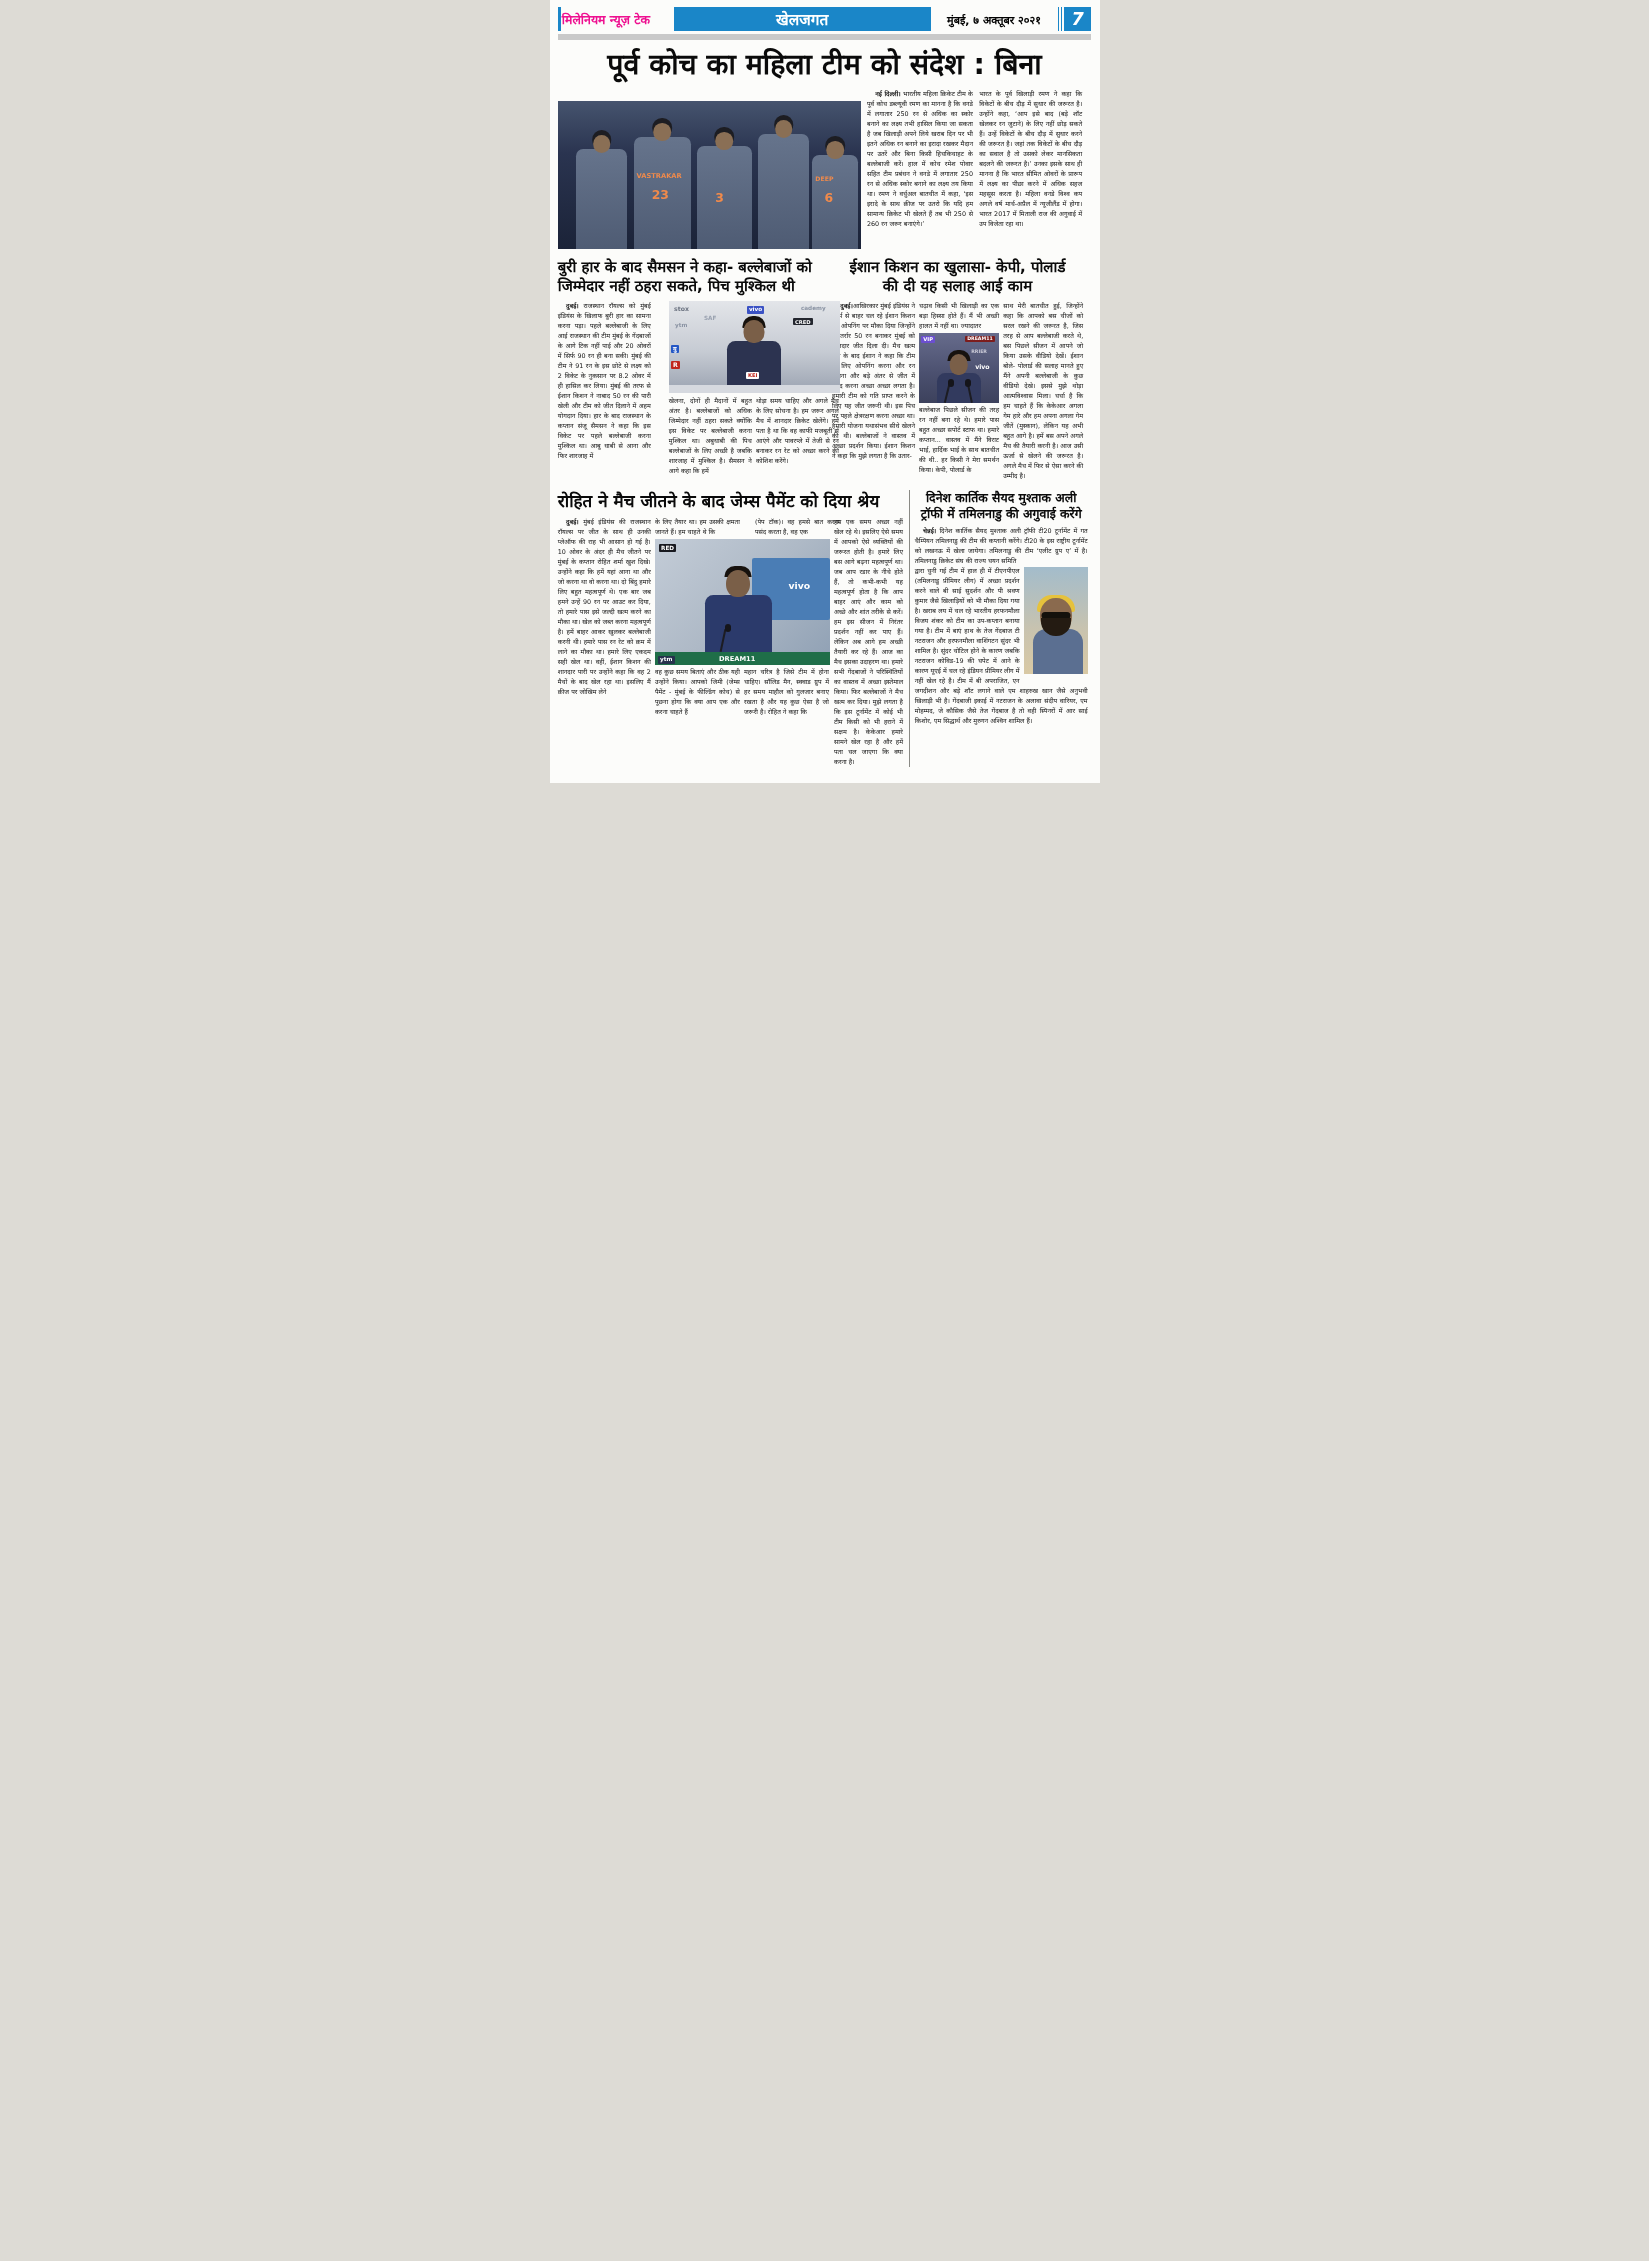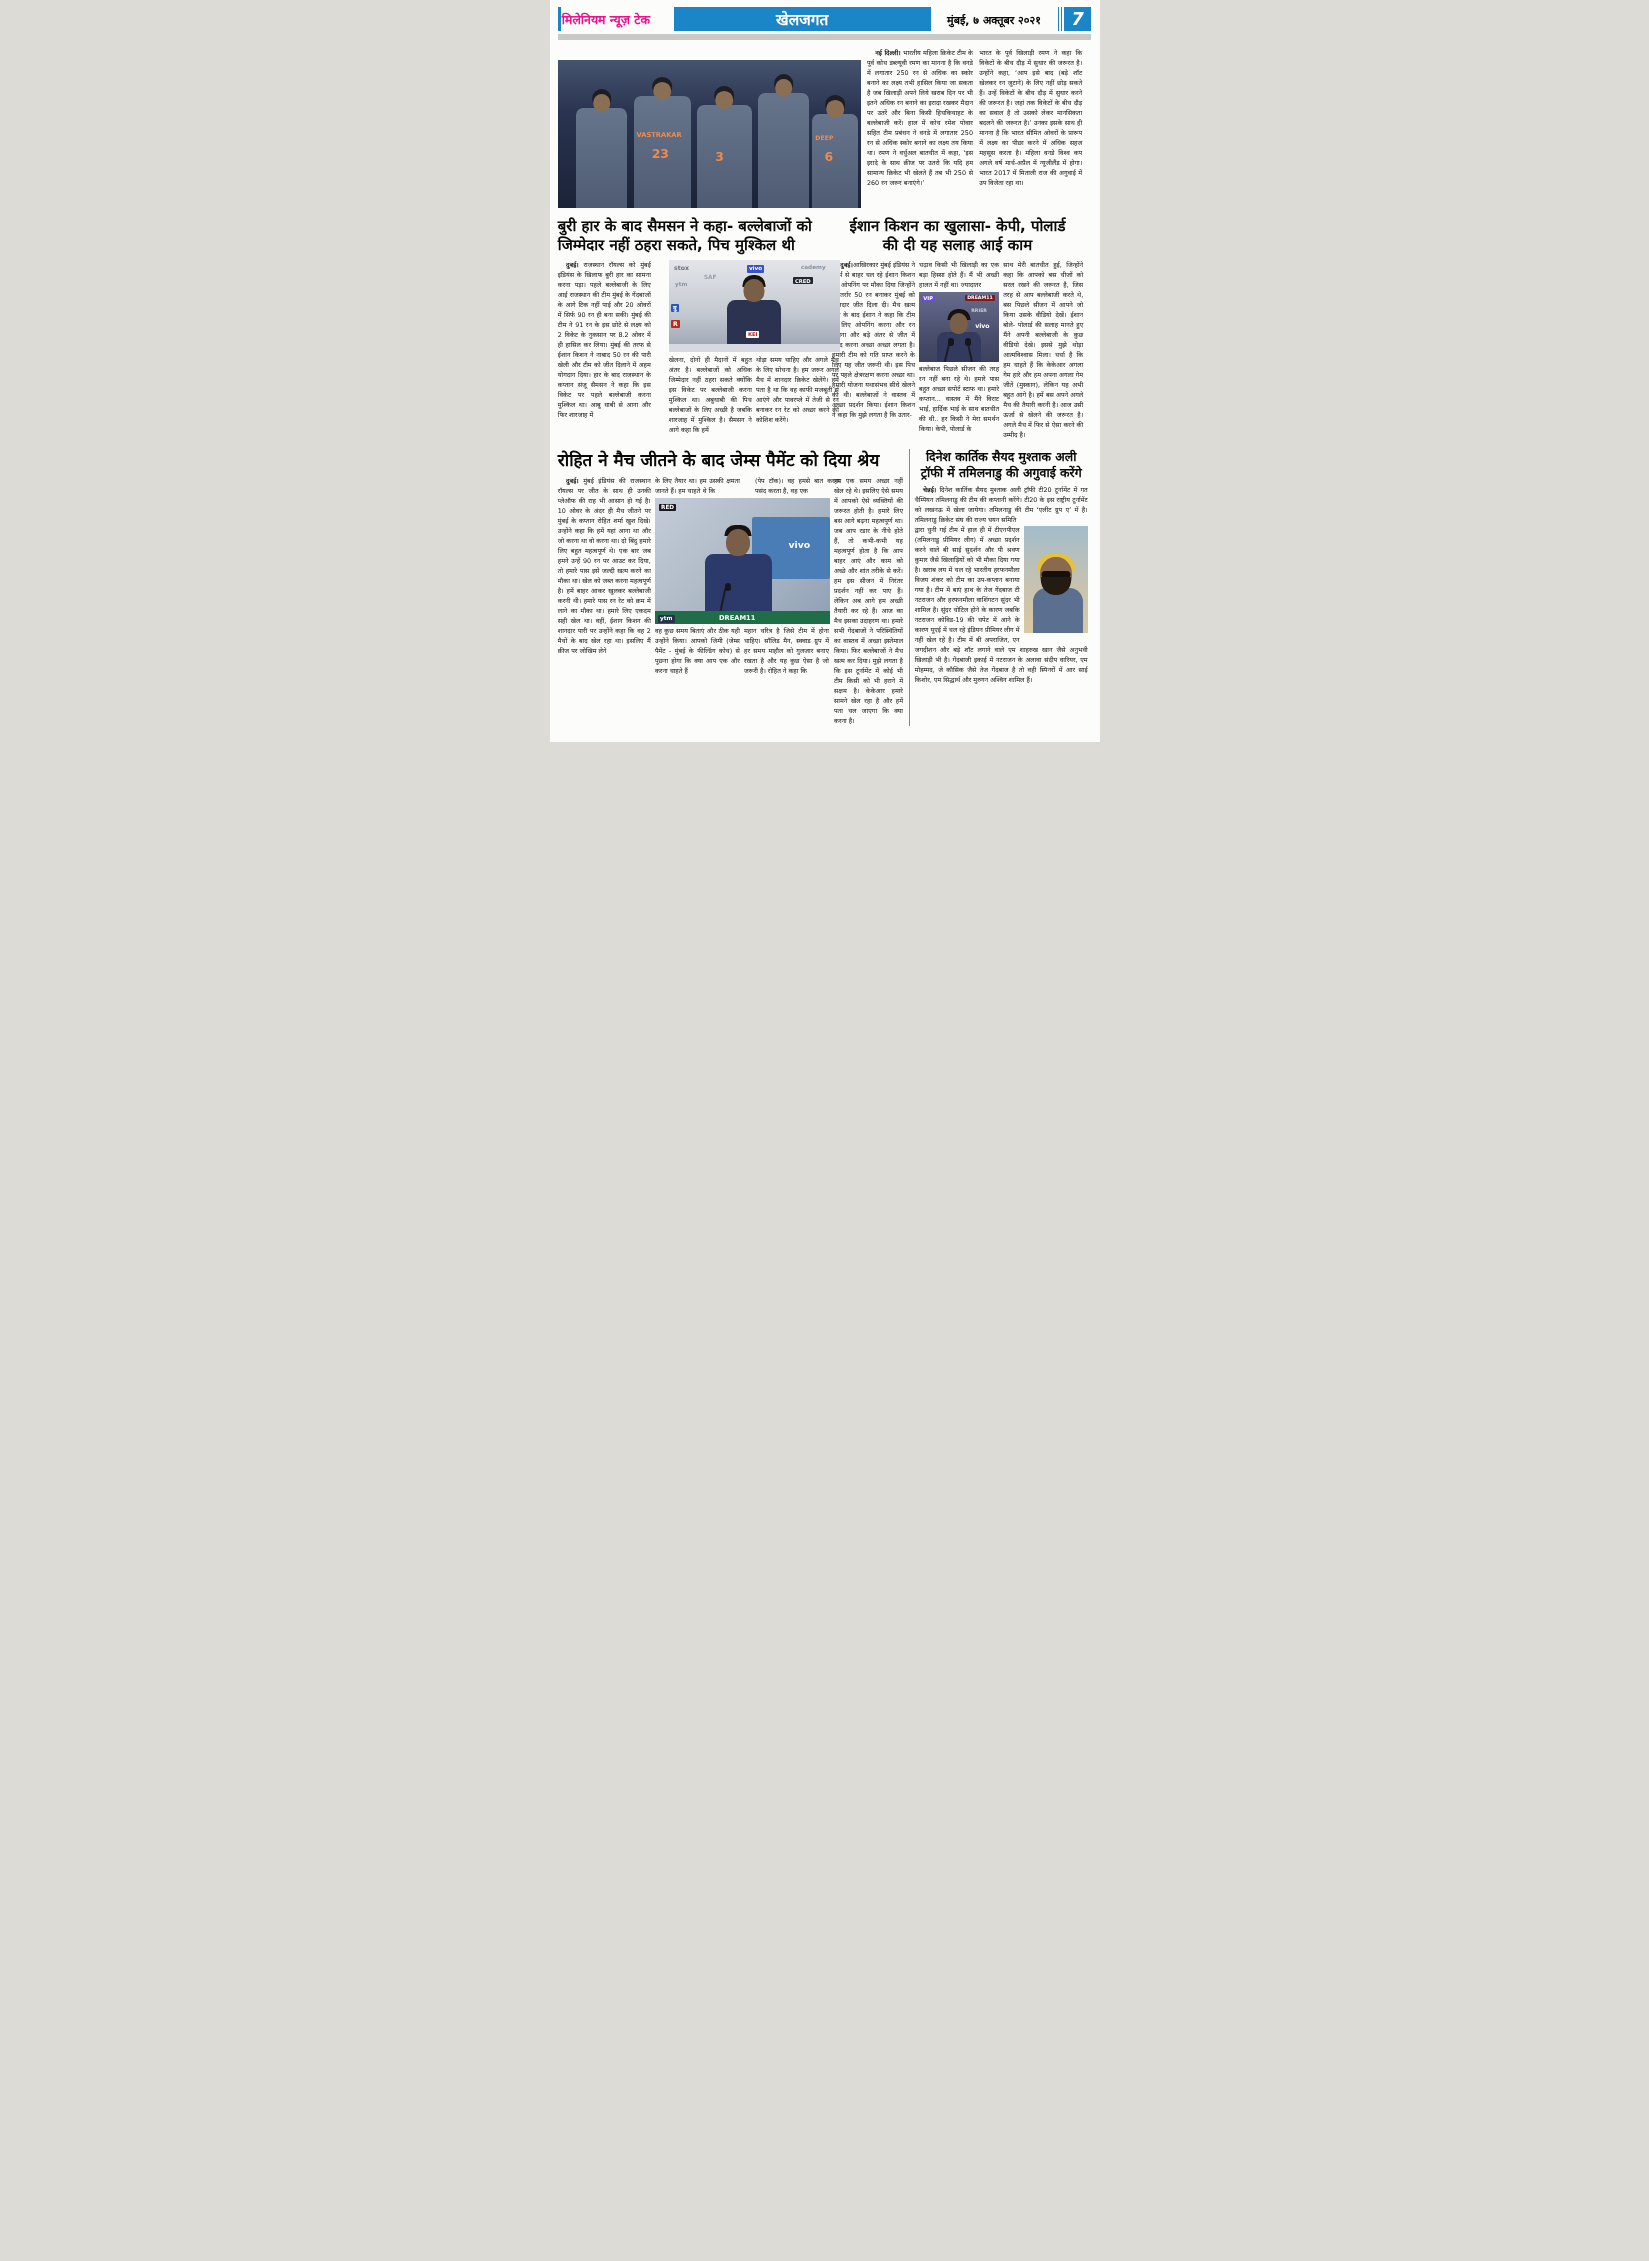--- a/index.html
+++ b/index.html
@@ -74,20 +74,21 @@
     <div class="section-box">खेलजगत</div>
     <div class="date-box">मुंबई, ७ अक्तूबर २०२१</div>
     <div class="pageno-wrap">
       <div class="dbl-rule"></div>
       <div class="pageno">7</div>
     </div>
   </div>
   <div class="grey-bar"></div>
 
   <h1 class="lead-head">
+    <span style="display:block">पूर्व कोच का महिला टीम को संदेश : बिना</span>
   </h1>
 
   <div class="row" style="gap:6.2px">
     <div class="ph lead-ph col" style="width:303px;height:148px">
       <div class="lp-p" style="left:6%;bottom:-4%;width:17%;height:72%">
           <div class="lp-head"></div>
         </div>
       <div class="lp-p" style="left:25%;bottom:-4%;width:19%;height:80%">
           <div class="lp-head"></div>
         </div>

